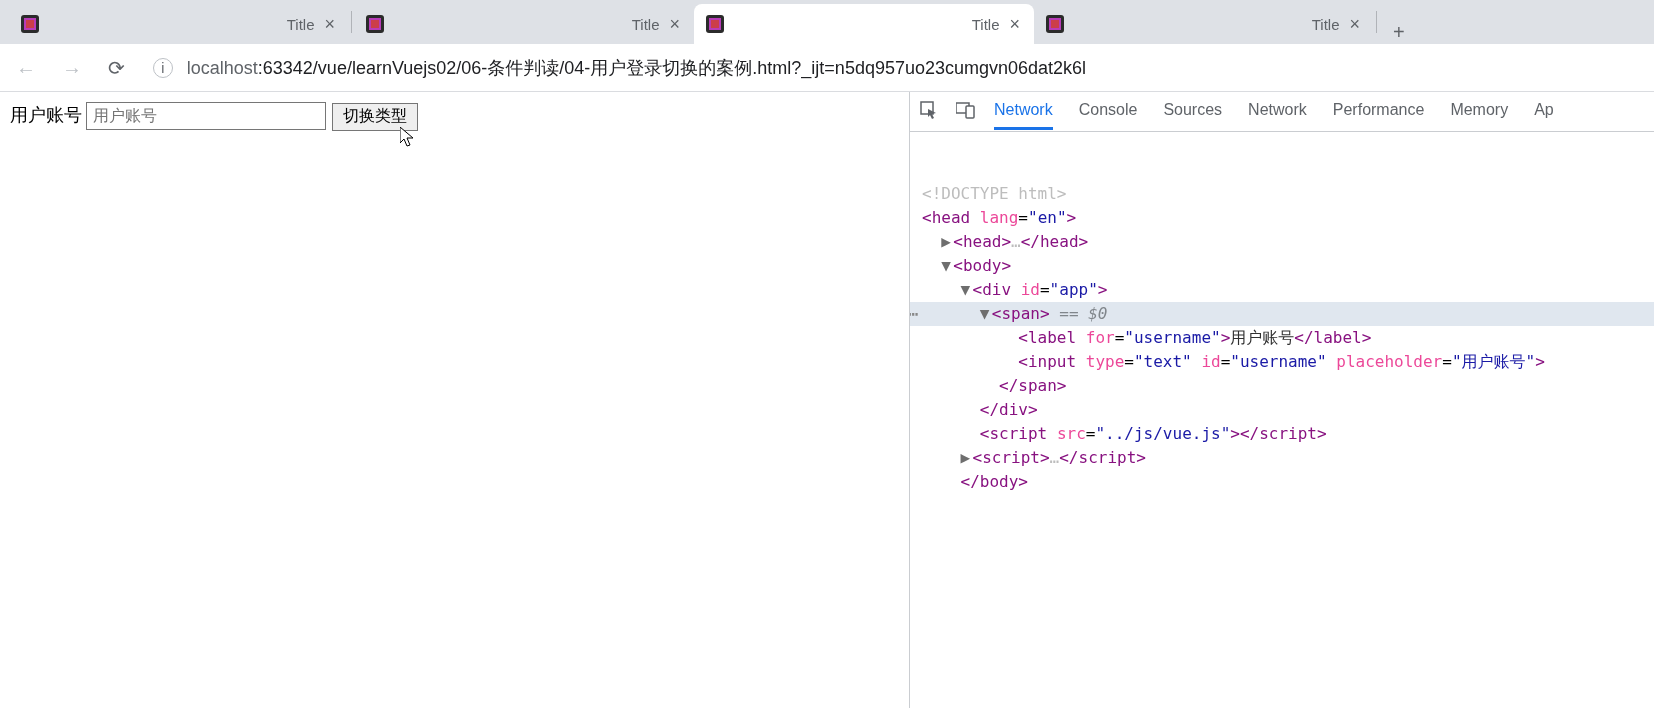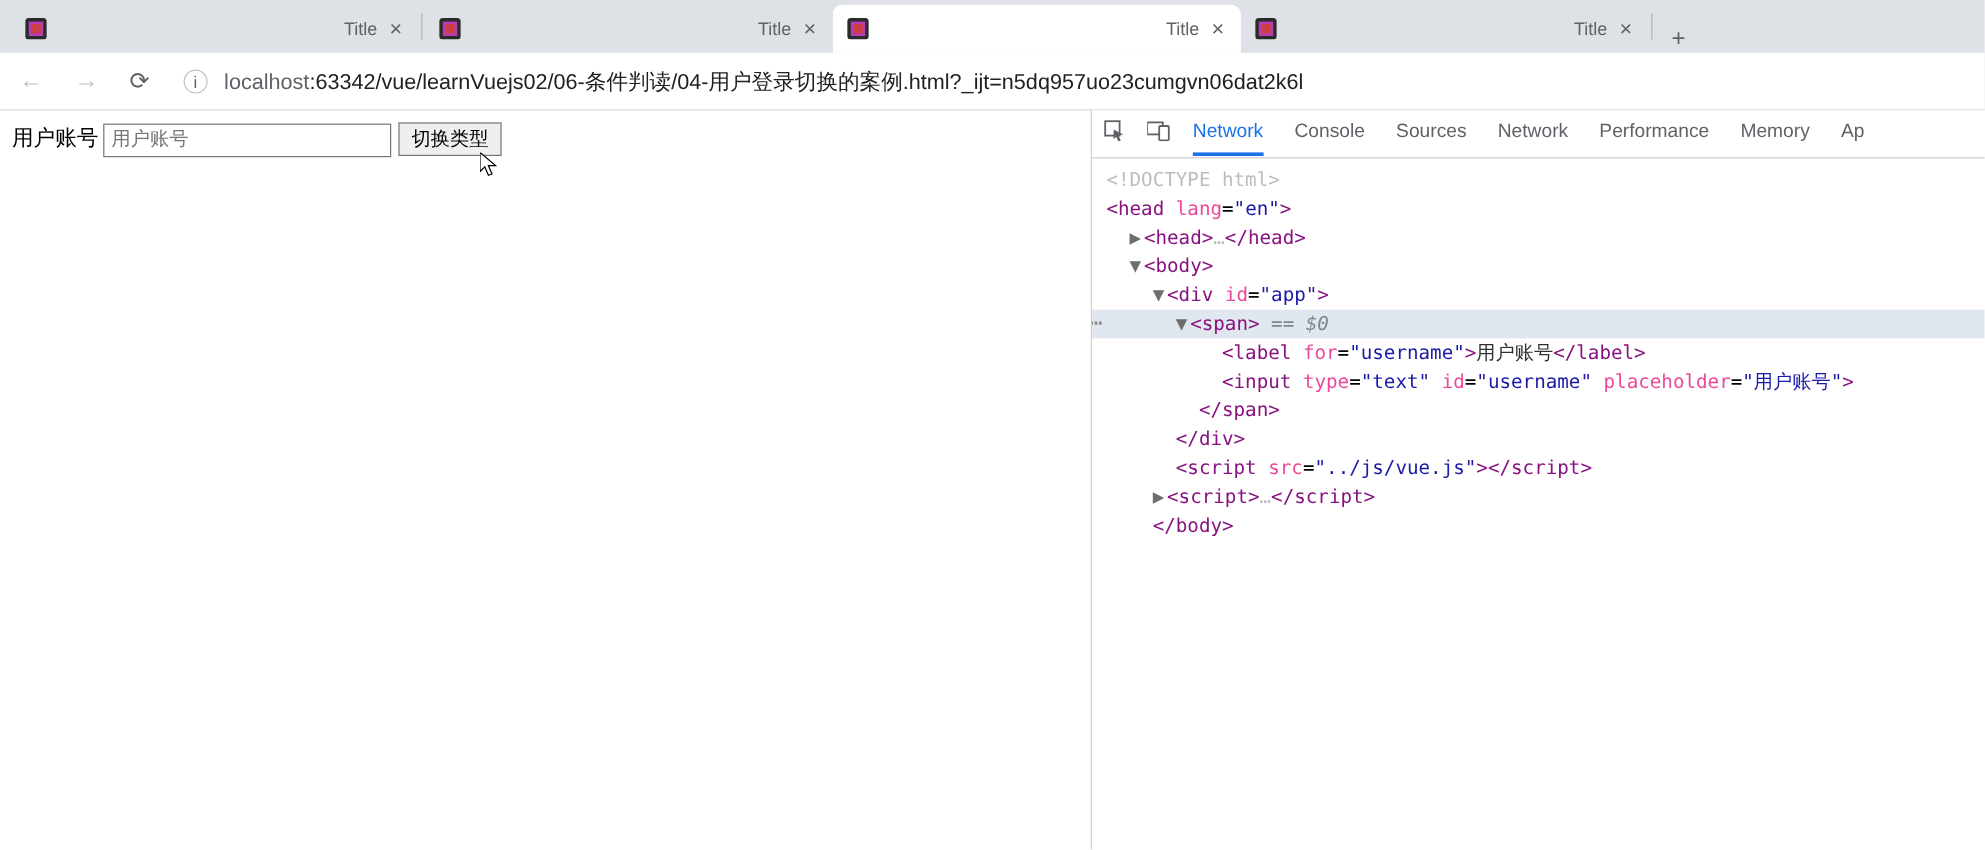--- a/index.html
+++ b/index.html
@@ -35,21 +35,21 @@
 .page-view button { font-size: 16px; padding: 2px 10px; height: 28px; margin-left: 6px; background: #efefef; border: 1px solid #767676; cursor: pointer; }
 
 
 .devtools { width: 744px; background: #fff; display: flex; flex-direction: column; font-family: Menlo, Consolas, monospace; }
 .dt-toolbar { display: flex; align-items: center; height: 40px; border-bottom: 1px solid #cacdd1; padding: 0 10px; gap: 18px; }
 .dt-icon { color: #5f6368; font-size: 18px; cursor: pointer; }
 .dt-tabs { display: flex; gap: 26px; font-size: 16px; font-family: Arial, sans-serif; color: #5f6368; }
 .dt-tab { cursor: pointer; padding: 8px 0; }
 .dt-tab.active { color: #1a73e8; border-bottom: 3px solid #1a73e8; }
 
-.dom-tree { padding: 6px 0; font-size: 16px; line-height: 24px; overflow: auto; flex: 1; }
+.dom-tree { padding: 6px 0; font-size: 16px; line-height: 24px; overflow: auto; flex: 1; margin-top: 44px; }
 .dom-line { white-space: pre; padding: 0 12px; }
 .dom-line.selected { background: #e0e7ef; position: relative; }
 .dom-line.selected::before { content: "⋯"; position: absolute; left: -2px; color: #888; font-size: 18px; }
 .tri { display: inline-block; width: 12px; color: #6e6e6e; }
 .tag { color: #881280; }
 .attr-name { color: #ec4899; }
 .attr-val { color: #1a1aa6; }
 .link { color: #1a1aa6; }
 .txt { color: #303030; }
 .gray { color: #bdbdbd; }

